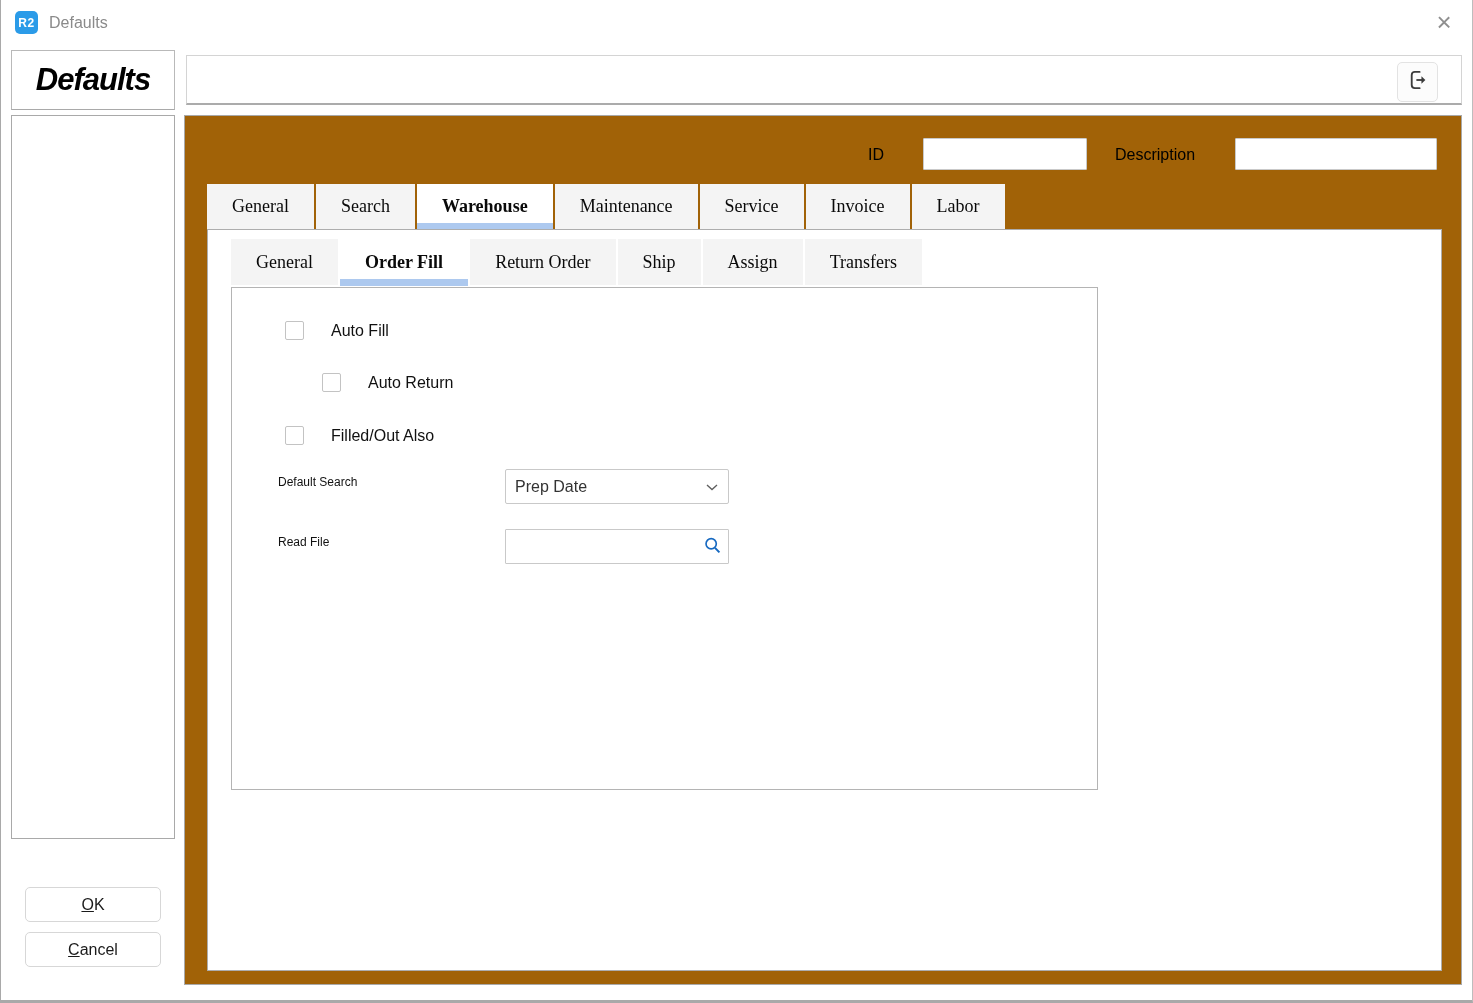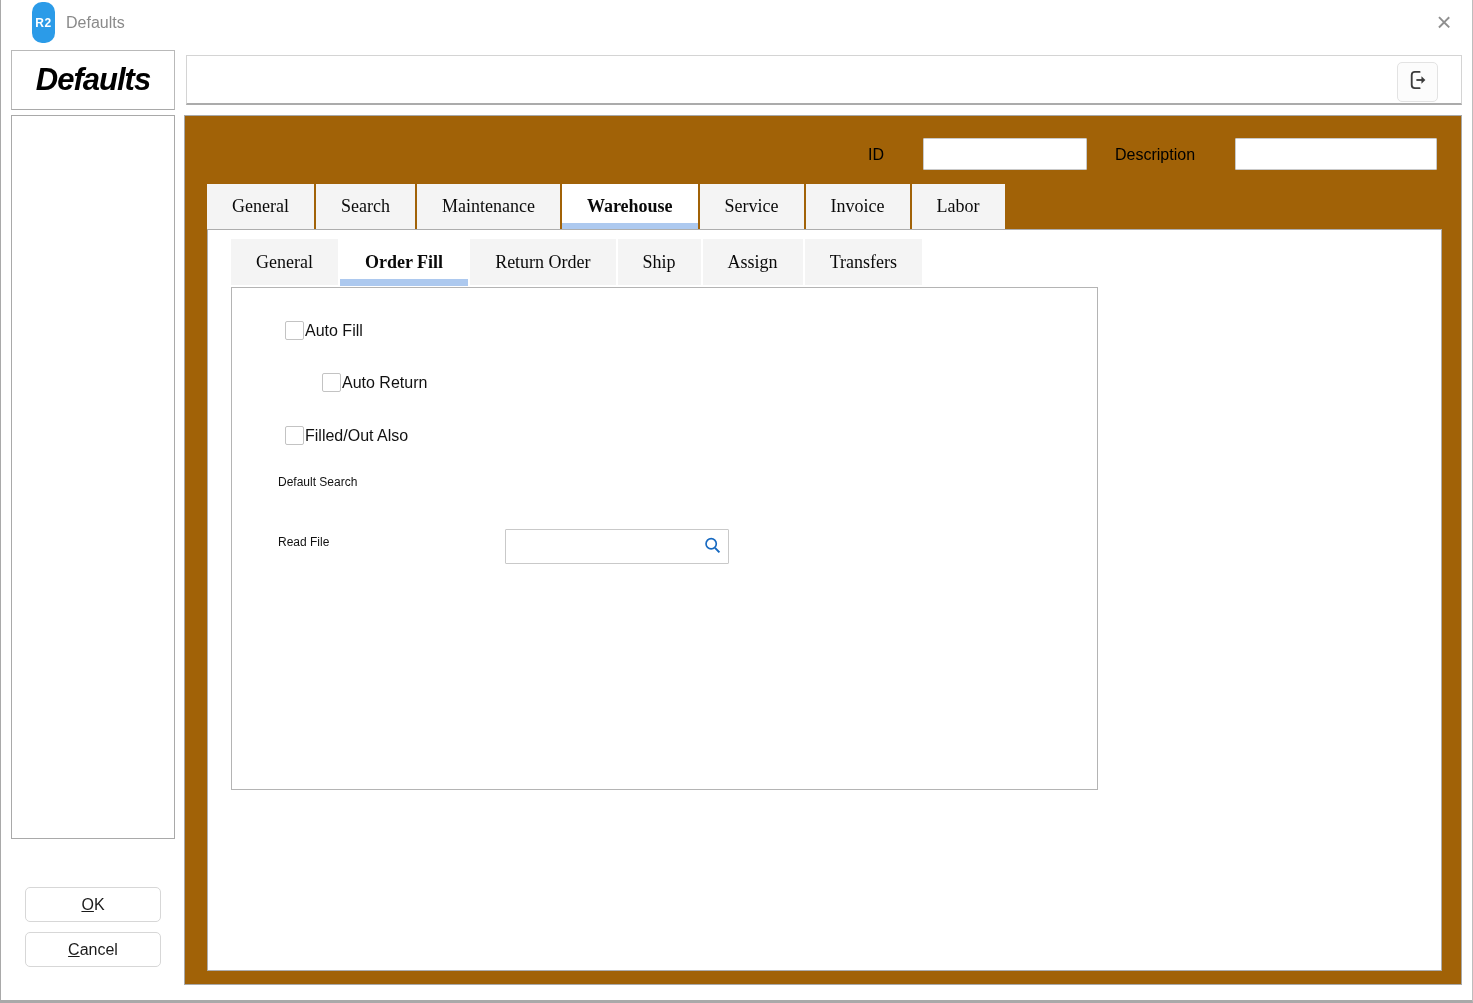--- a/index.html
+++ b/index.html
@@ -17,22 +17,22 @@
     overflow: hidden;
   }
 
   
   .titlebar {
     position: absolute; left: 0; top: 0; width: 100%; height: 45px;
     background: #fff;
     display: flex; align-items: center;
   }
   .app-badge {
-    width: 23px; height: 41px; margin-left: 31px;
-    border-radius: 10px;
+    width: 23px; height: 23px; margin-left: 14px;
+    border-radius: 5px;
     color: #fff; font-size: 12px; font-weight: bold;
     display: flex; align-items: center; justify-content: center;
     letter-spacing: 0.5px;
   }
   .titlebar-title { margin-left: 11px; font-size: 16px; }
   .close-btn {
     position: absolute; right: 10px; top: 4px;
     width: 36px; height: 36px;
     display: flex; align-items: center; justify-content: center;
     font-size: 26px; font-weight: 300; color: #8f8f8f;
@@ -134,20 +134,21 @@
   .group-box {
     position: absolute; left: 23px; top: 57px; width: 867px; height: 503px;
     border: 1px solid #b4b4b4;
     background: #fff;
   }
 
   .checkbox-row {
     position: absolute; left: 53px;
     display: flex; align-items: center;
     cursor: default;
+    gap: 26px;
   }
   .cb-1 { top: 33px; } .cb-2 { top: 85px; margin-left: 37px; } .cb-3 { top: 138px; }
   .checkbox {
     width: 19px; height: 19px;
     border: 1px solid #c3c3c3; border-radius: 2px;
     background: #fff;
   }
   .checkbox-label { font-size: 16px; margin-left: 1px; }
 
   .ctl-label { position: absolute; left: 46px; font-size: 12px; }
@@ -226,29 +227,29 @@
 
     <div class="tabs-row main-tabs">
       <div class="tab">
         <span>General</span>
 
       </div>
       <div class="tab">
         <span>Search</span>
 
       </div>
-      <div class="tab">
-        <span>Maintenance</span>
-
-      </div>
       <div class="tab selected">
         <span>Warehouse</span>
         <div class="tab-underline" style="background: rgb(173, 201, 239);"></div>
       </div>
       <div class="tab">
+        <span>Maintenance</span>
+
+      </div>
+      <div class="tab">
         <span>Service</span>
 
       </div>
       <div class="tab">
         <span>Invoice</span>
 
       </div>
       <div class="tab">
         <span>Labor</span>
 
@@ -293,20 +294,28 @@
         <div class="checkbox-row cb-2">
           <div class="checkbox"></div>
           <span class="checkbox-label">Auto Return</span>
         </div>
         <div class="checkbox-row cb-3">
           <div class="checkbox"></div>
           <span class="checkbox-label">Filled/Out Also</span>
         </div>
 
         <span class="ctl-label lbl-search">Default Search</span>
+        <div class="select-box">
+          <span>Prep Date</span>
+          <span class="select-chevron">
+            <svg width="20" height="20" viewBox="0 0 24 24">
+              <polyline points="6,9.5 12,15 18,9.5" fill="none" stroke="#5f5f5f" stroke-width="1.6"></polyline>
+            </svg>
+          </span>
+        </div>
 
         <span class="ctl-label lbl-read">Read File</span>
         <div class="readfile-wrap">
           <input class="text-input readfile-input" value="" style="">
           <span class="search-icon-btn">
             <svg width="22" height="22" viewBox="0 0 24 24" stroke="#1669C1">
               <circle cx="10" cy="9.5" r="5.6" fill="none" stroke-width="1.8"></circle>
               <line x1="14.2" y1="14" x2="19" y2="19" stroke-width="2.2"></line>
             </svg>
           </span>

